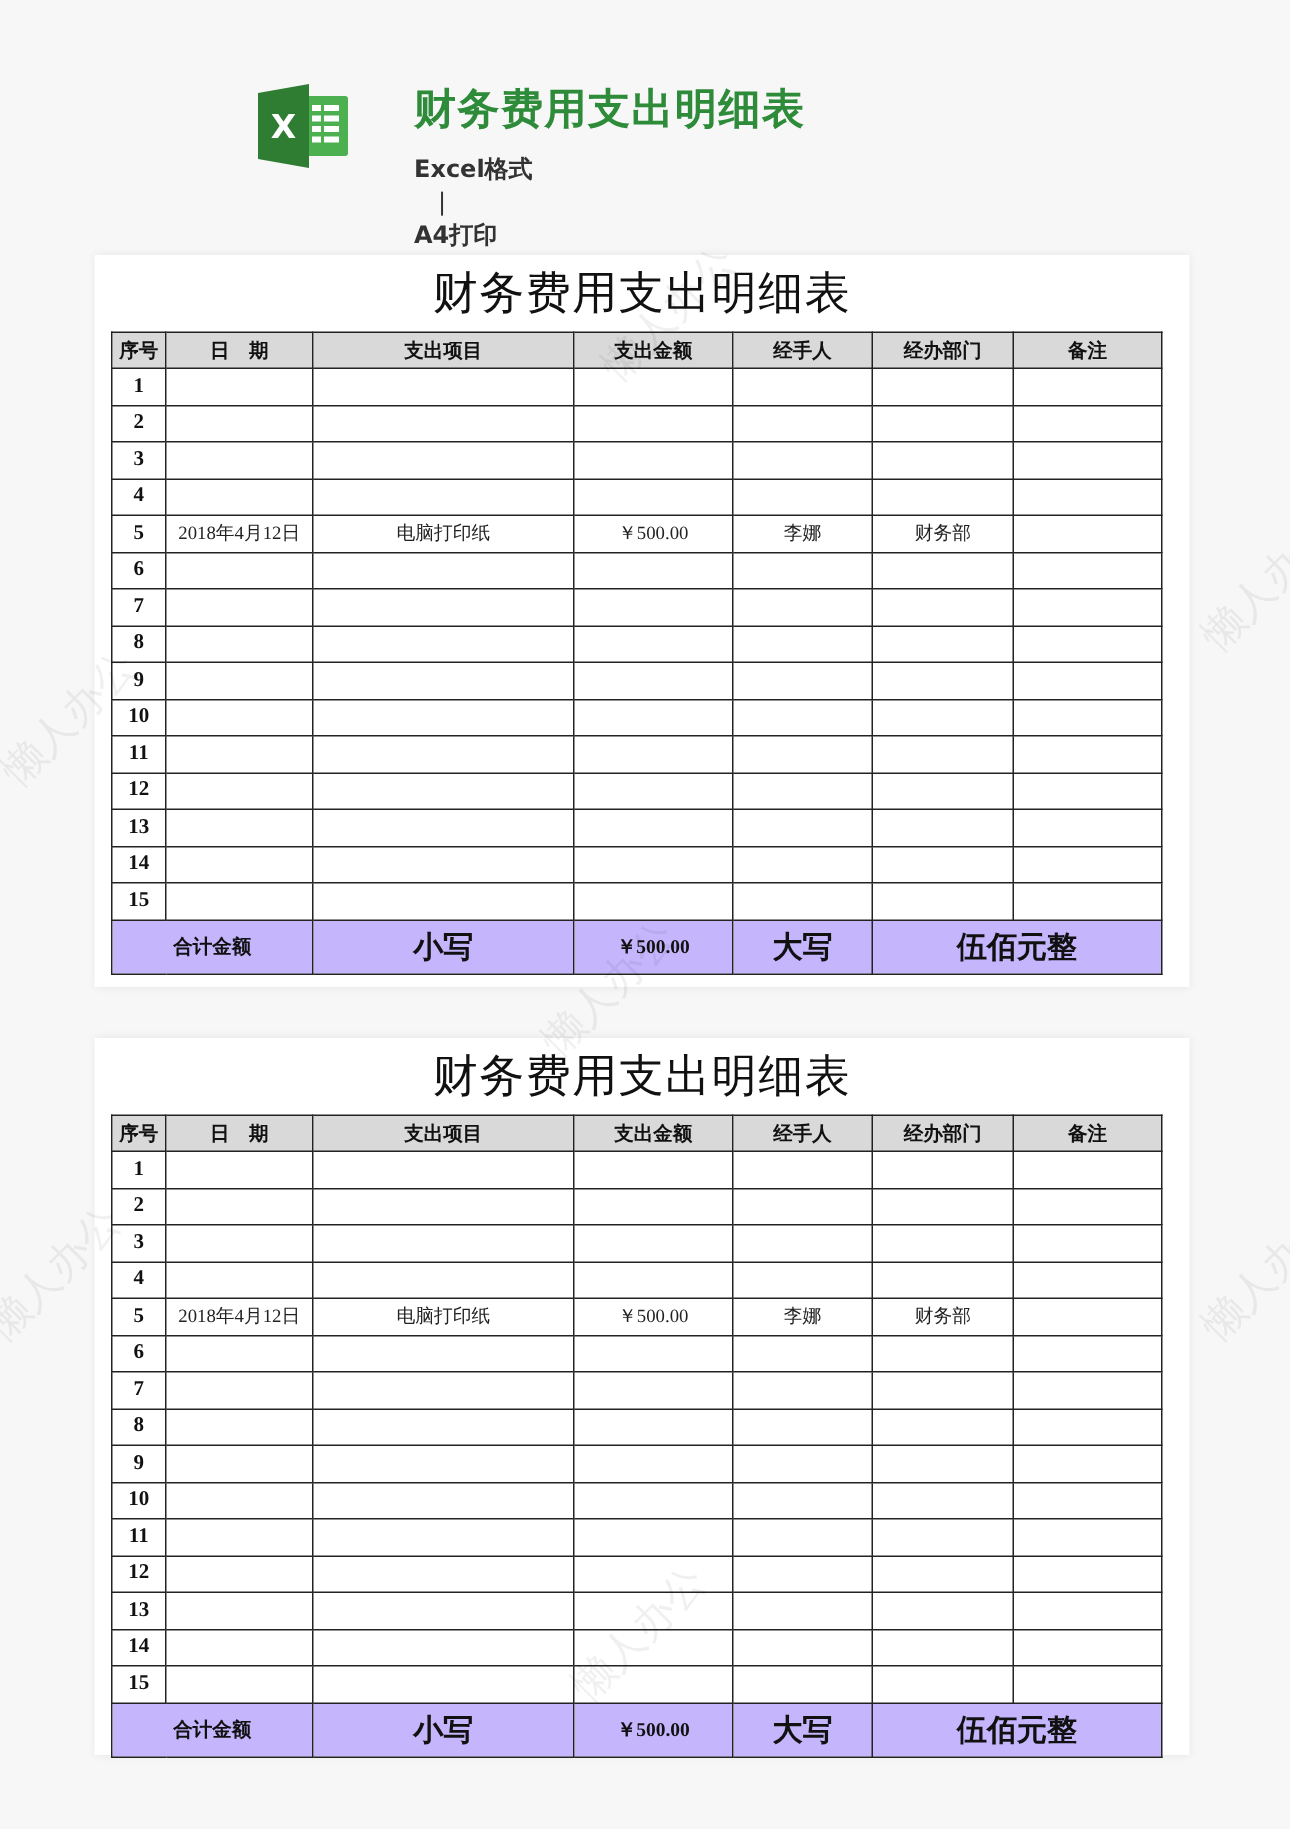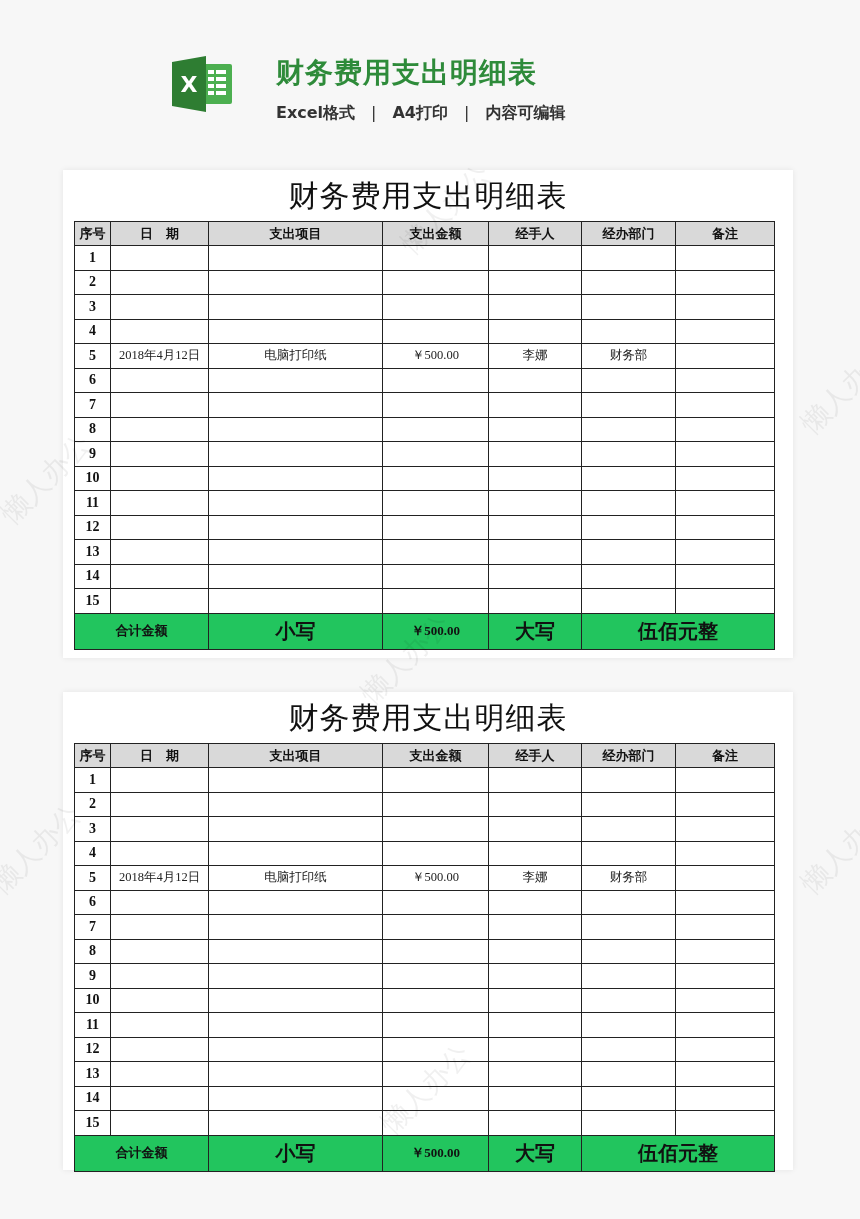--- a/index.html
+++ b/index.html
@@ -15,21 +15,21 @@
     .banner-title {
       position: absolute; left: 276px; top: 55px;
       font-family: "DejaVu Sans", "Liberation Sans", sans-serif;
       font-weight: bold; font-size: 28px; color: #2e8b3a; letter-spacing: 1px;
       line-height: 36px;
     }
     .banner-sub {
       position: absolute; left: 276px; top: 102px;
       font-family: "DejaVu Sans", "Liberation Sans", sans-serif;
       font-weight: bold; font-size: 16px; color: #333; line-height: 22px;
-      display: flex; gap: 0;
+      display: flex; gap: 0; flex-direction: column;
     }
     .banner-sub .sep { margin: 0 16px; font-weight: normal; }
 
     .sheet {
       position: absolute; left: 63px; width: 730px; background: #fff;
       box-shadow: 0 0 6px rgba(0,0,0,0.08);
     }
     .sheet-title {
       position: absolute; left: 0; width: 100%; text-align: center;
       font-size: 30px; font-weight: normal; color: #111; line-height: 40px;
@@ -43,21 +43,21 @@
       border: 1.5px solid #222; text-align: center; vertical-align: middle;
       height: 24.5px; overflow: hidden; white-space: nowrap;
     }
     table.ledger th {
       background: #d9d9d9; font-family: "DejaVu Sans", "Liberation Sans", sans-serif;
       font-weight: bold; font-size: 13px; height: 24px;
     }
     td.idx { font-weight: bold; font-size: 14px; }
     td.cell { font-size: 12.5px; color: #222; }
     tr.foot td {
-      background: #22c55e; font-family: "DejaVu Sans", "Liberation Sans", sans-serif;
+      background: #c4b5fd; font-family: "DejaVu Sans", "Liberation Sans", sans-serif;
       height: 36px;
     }
     tr.foot td.lbl { font-size: 13px; font-weight: bold; }
     tr.foot td.big { font-size: 20px; font-weight: bold; }
     tr.foot td.amt { font-family: "Liberation Serif", serif; font-weight: bold; font-size: 13px; }
 
     .wm {
       position: absolute; font-family: "DejaVu Serif", serif; font-size: 28px;
       color: rgba(0,0,0,0.06); transform: rotate(-45deg); pointer-events: none;
       white-space: nowrap;

